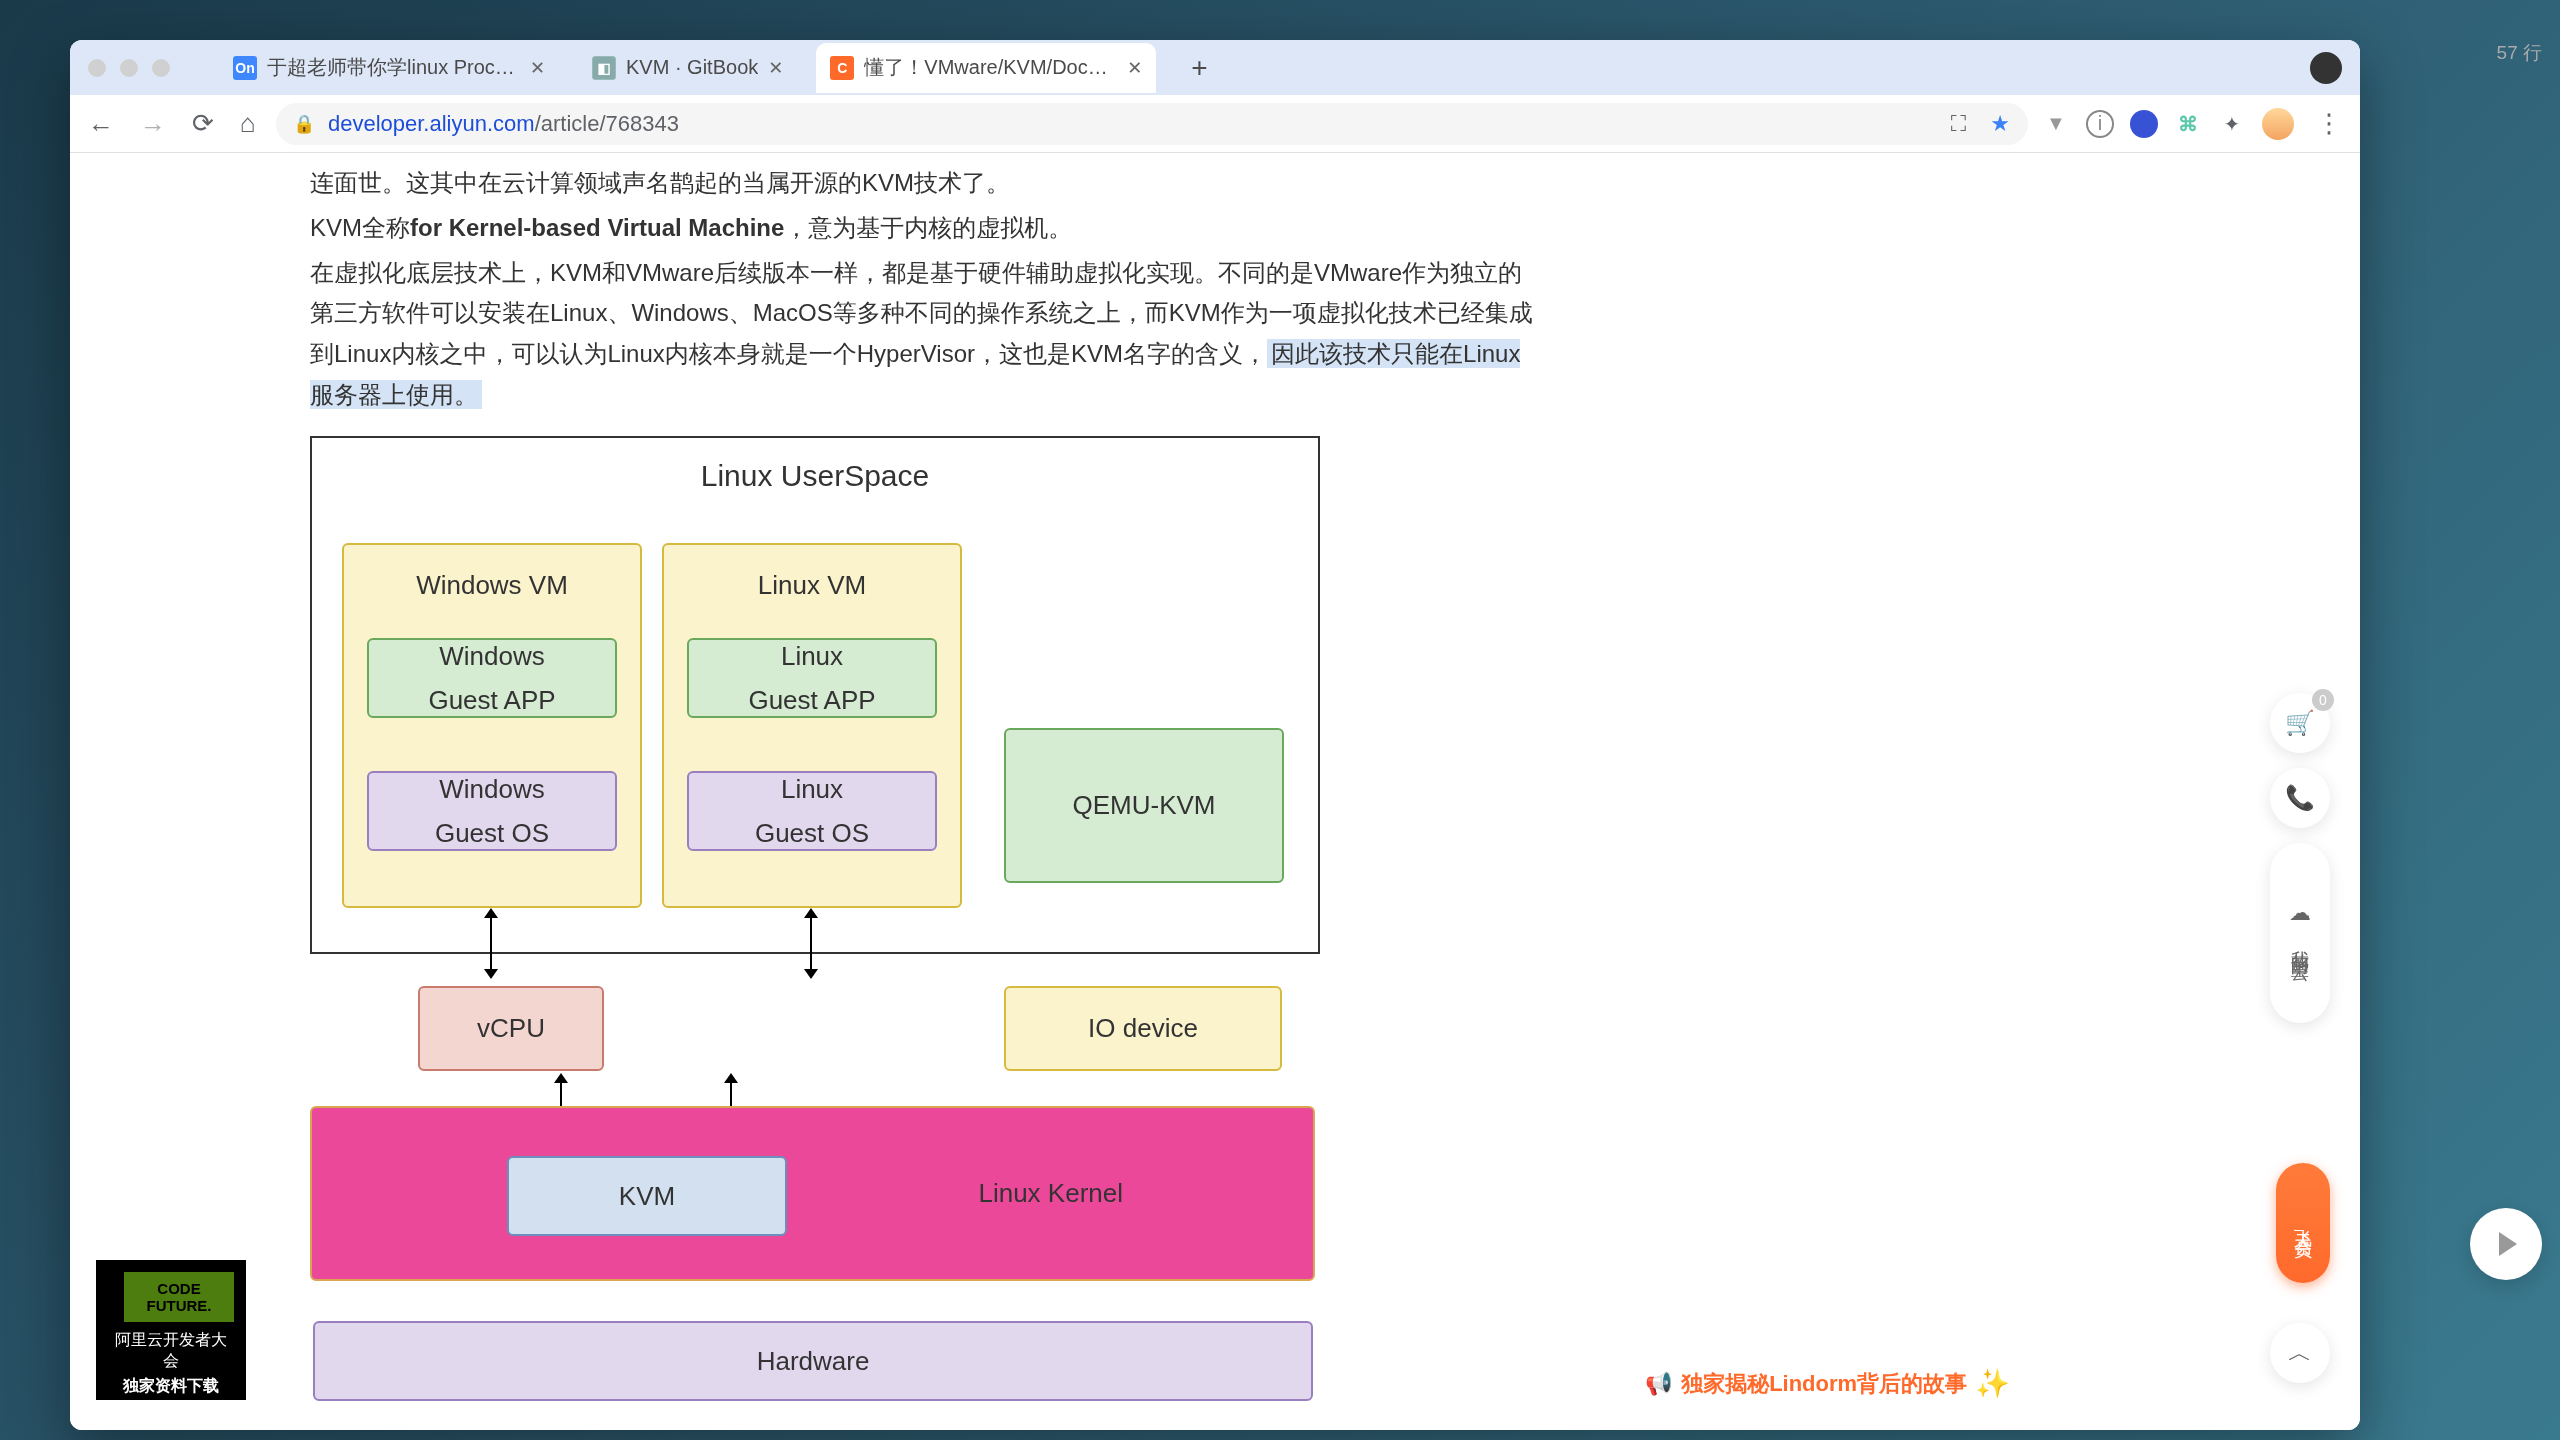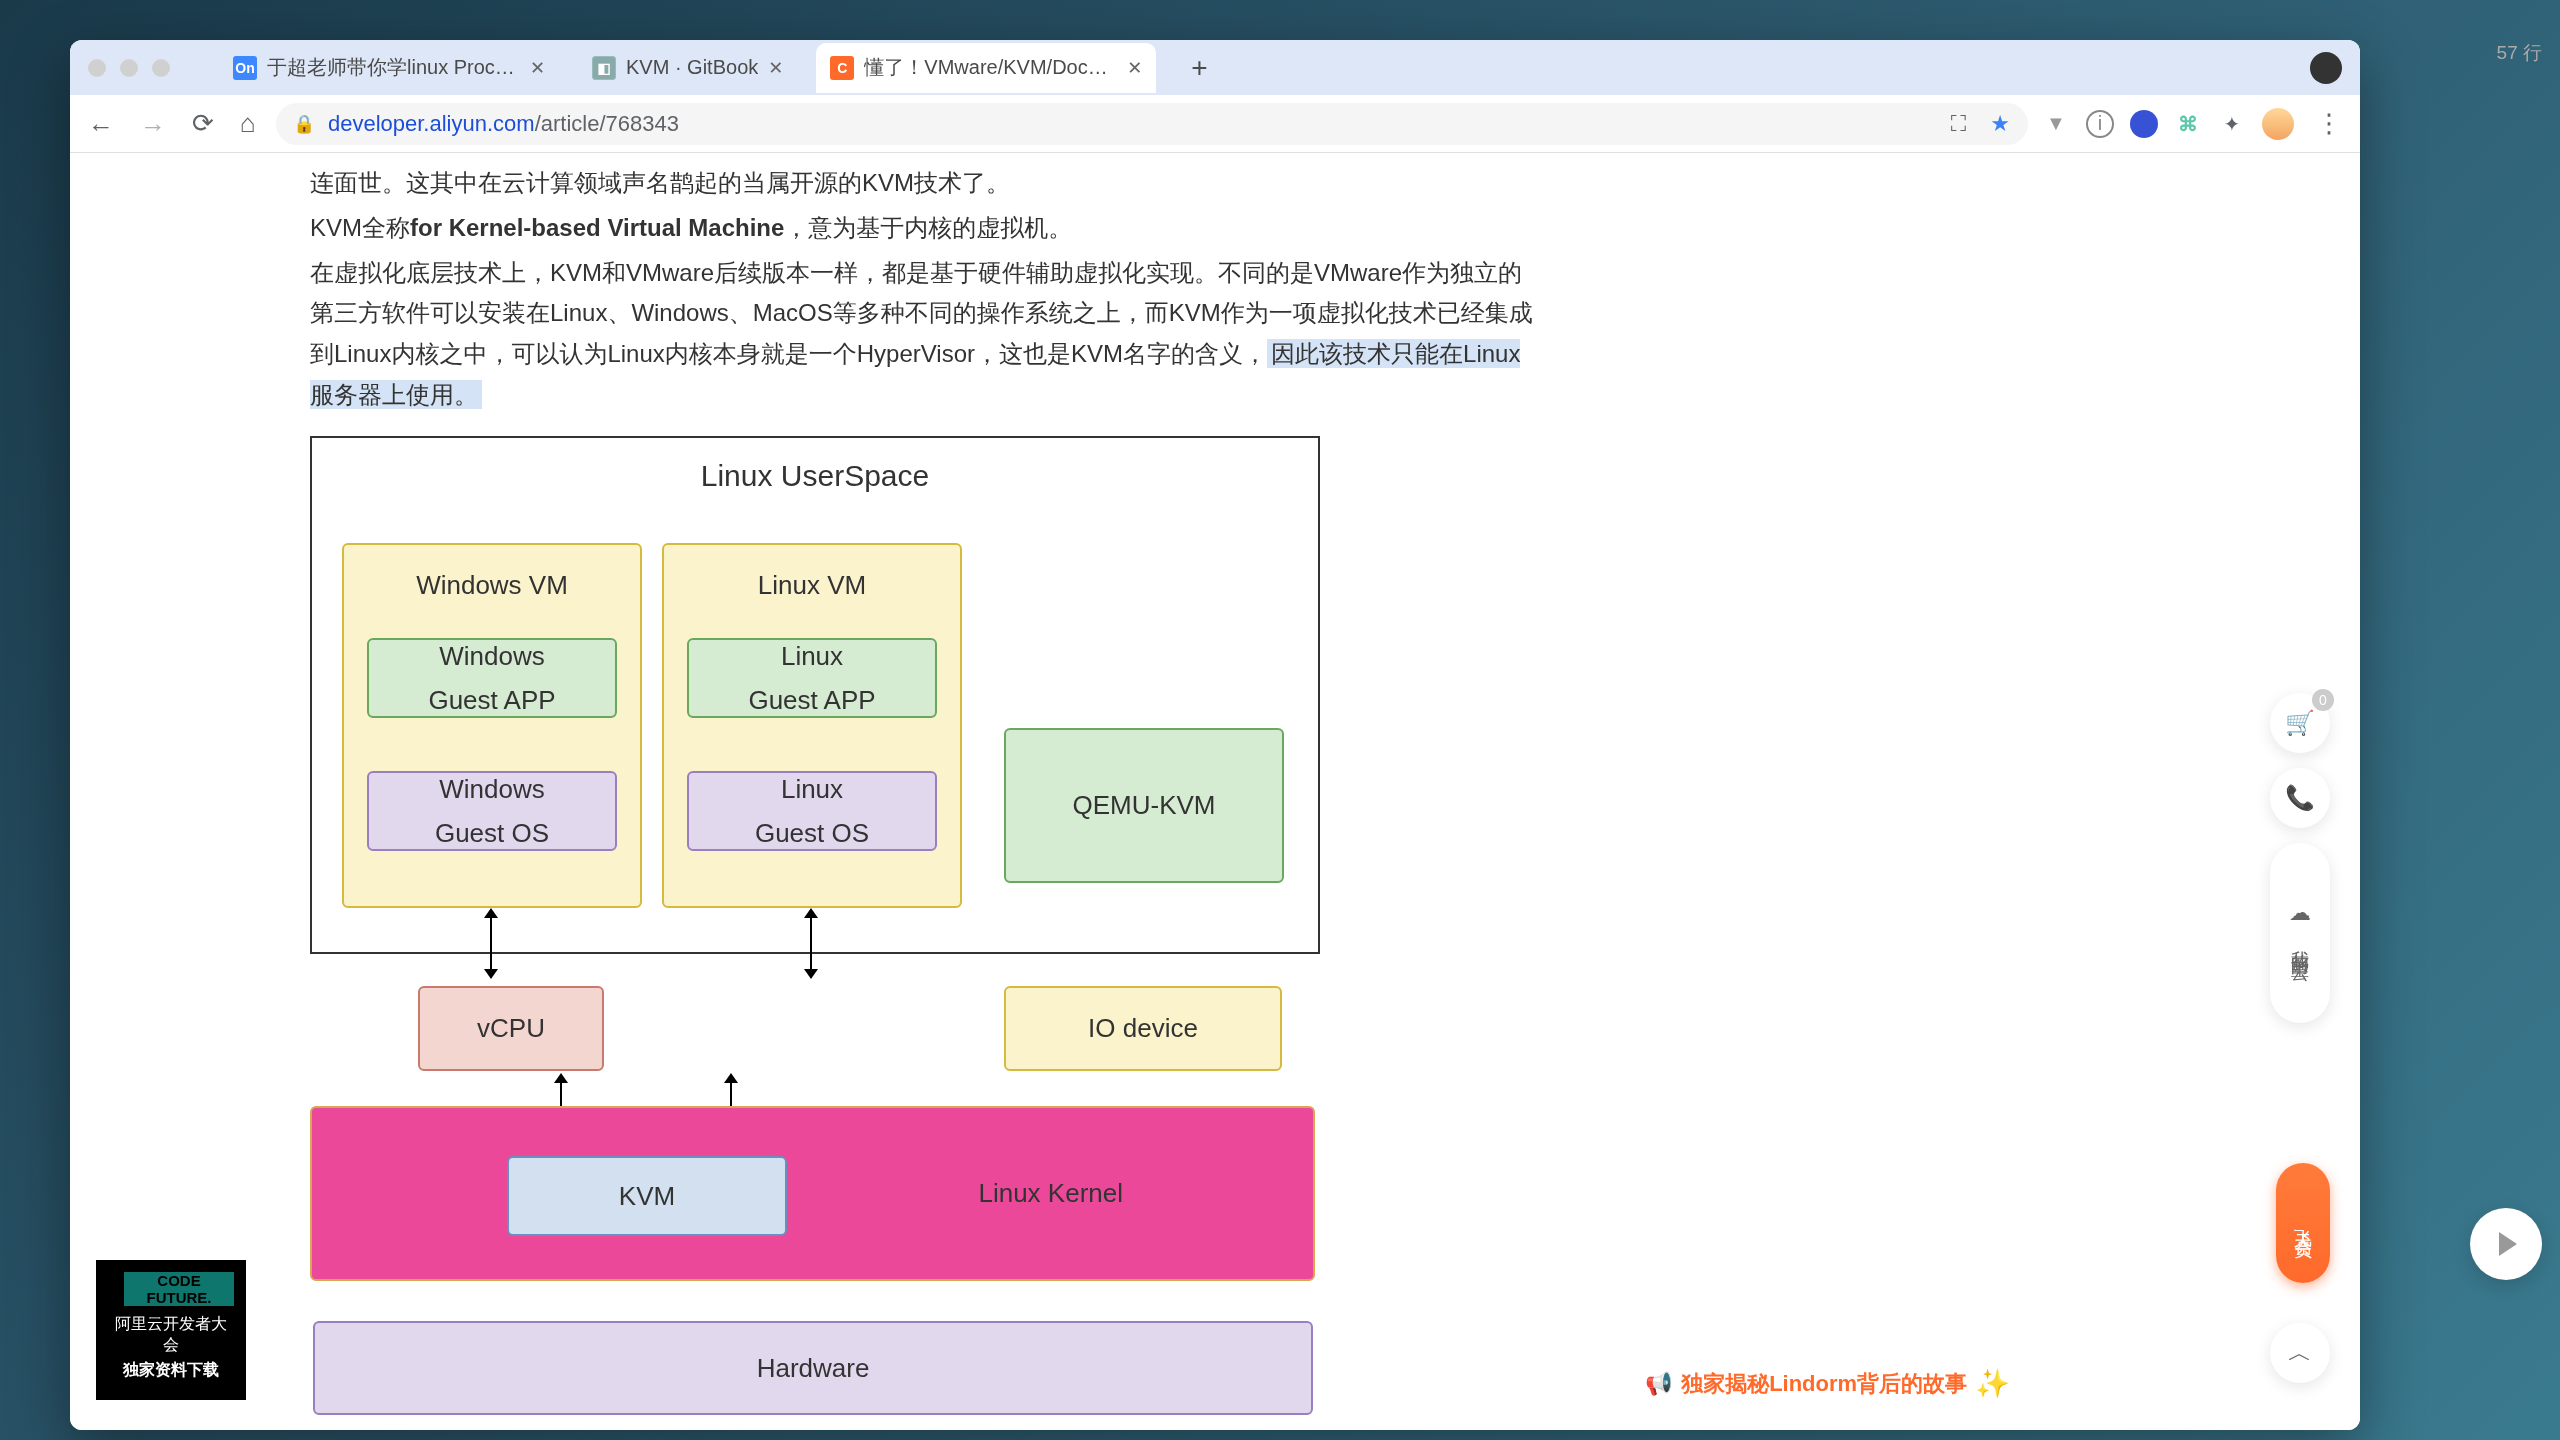--- a/index.html
+++ b/index.html
@@ -213,21 +213,21 @@
       bottom: 30px;
       left: 26px;
       width: 150px;
       height: 140px;
       background: #000;
       color: #fff;
       padding: 12px;
       font-size: 16px;
       text-align: center;
     }
-    .code-future .cf-top { background: #0f766e; color: #000; font-weight: bold; padding: 0; margin-bottom: 8px; font-size: 15px; margin-left: 16px; }
+    .code-future .cf-top { background: #4d7c0f; color: #000; font-weight: bold; padding: 8px; margin-bottom: 8px; font-size: 15px; margin-left: 16px; }
     
     .right-panel {
       position: absolute;
       top: 40px;
       right: 18px;
       width: 180px;
       color: #aaa;
       font-size: 19px;
       text-align: right;
     }
@@ -352,21 +352,21 @@
         <div class="box vm-yellow" style="left:694px;top:550px;width:278px;height:85px;">IO device</div>
 
         <div class="arrow-v" style="left:250px;top:645px;height:60px;"></div>
         <div class="arrow-v" style="left:420px;top:645px;height:60px;"></div>
 
         <div class="box orange-box" style="left:0px;top:670px;width:1005px;height:175px;justify-content:flex-end;padding-right:190px;">
           <span>Linux Kernel</span>
         </div>
         <div class="box blue-box" style="left:197px;top:720px;width:280px;height:80px;">KVM</div>
 
-        <div class="box hw-purple" style="left:3px;top:885px;width:1000px;height:94px;">Hardware</div>
+        <div class="box hw-purple" style="left:3px;top:885px;width:1000px;height:80px;">Hardware</div>
       </div>
     </div>
 
     <div class="float-widget" style="top:540px;height:60px;">
       🛒<span class="cart-count">0</span>
     </div>
     <div class="float-widget" style="top:615px;height:60px;">📞</div>
     <div class="float-widget" style="top:690px;height:180px;flex-direction:column;">
       <span style="font-size:22px;">☁</span>
       <span class="float-vert-text">我的阿里云</span>

